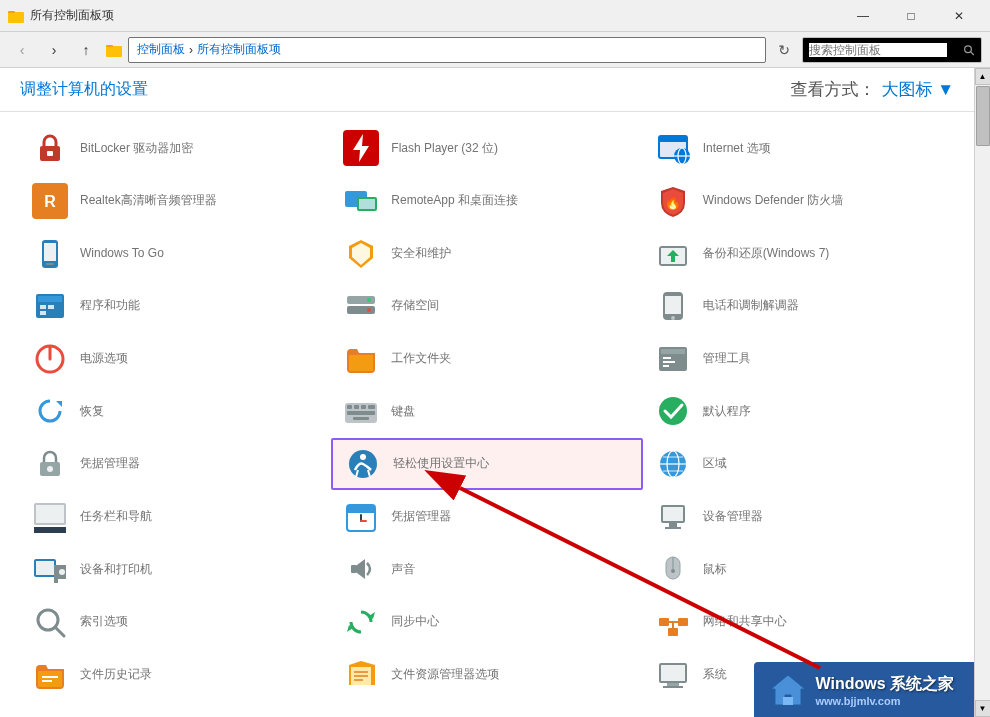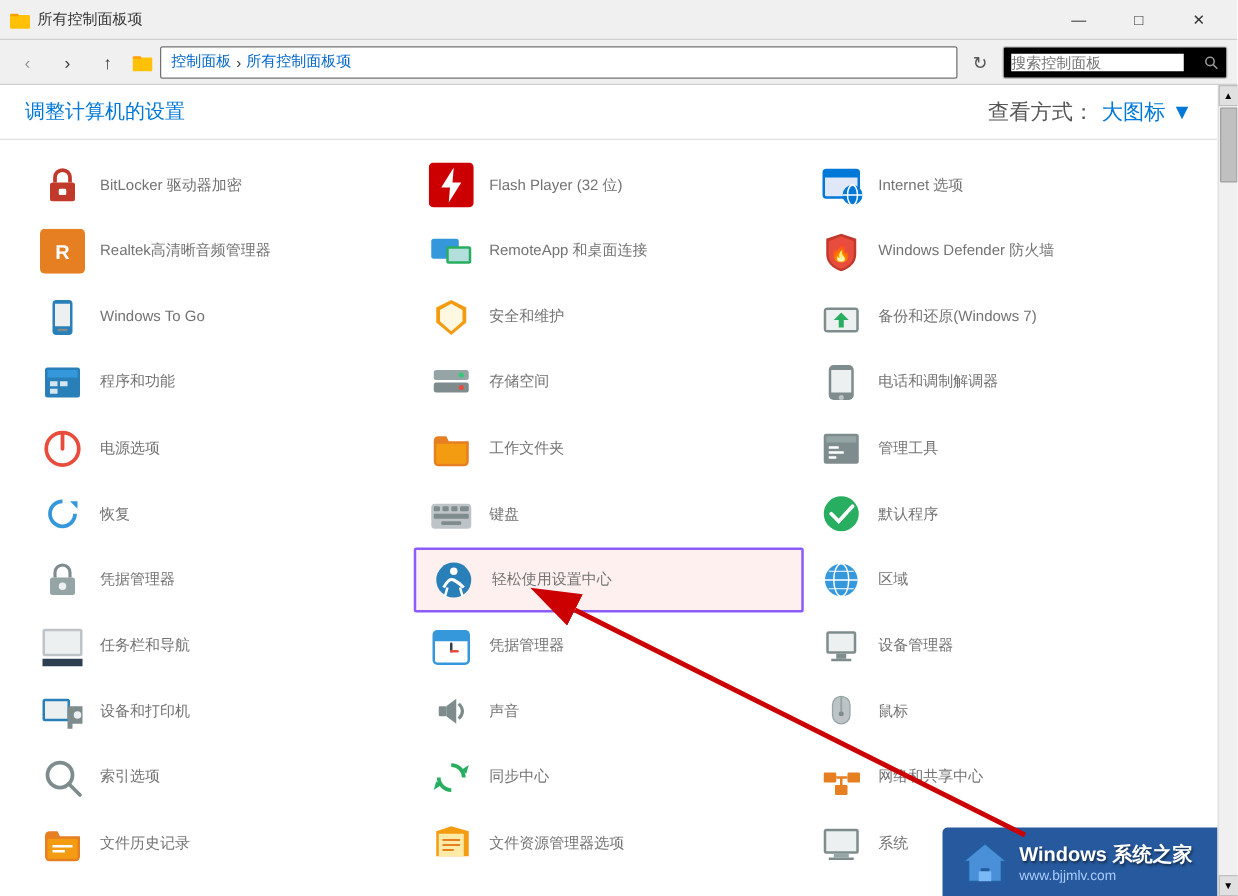--- a/index.html
+++ b/index.html
@@ -268,20 +268,21 @@
     }
     .watermark-title {
       font-size: 16px;
       color: #fff;
       font-weight: bold;
       text-shadow: 1px 1px 2px rgba(0,0,0,0.5);
     }
     .watermark-url {
       font-size: 11px;
       color: #ccc;
+      font-weight: bold;
     }
     .watermark-bg {
       position: absolute;
       bottom: 0;
       right: 0;
       width: 200px;
       height: 60px;
       background: rgba(0,80,160,0.85);
       border-radius: 4px 0 0 0;
     }

